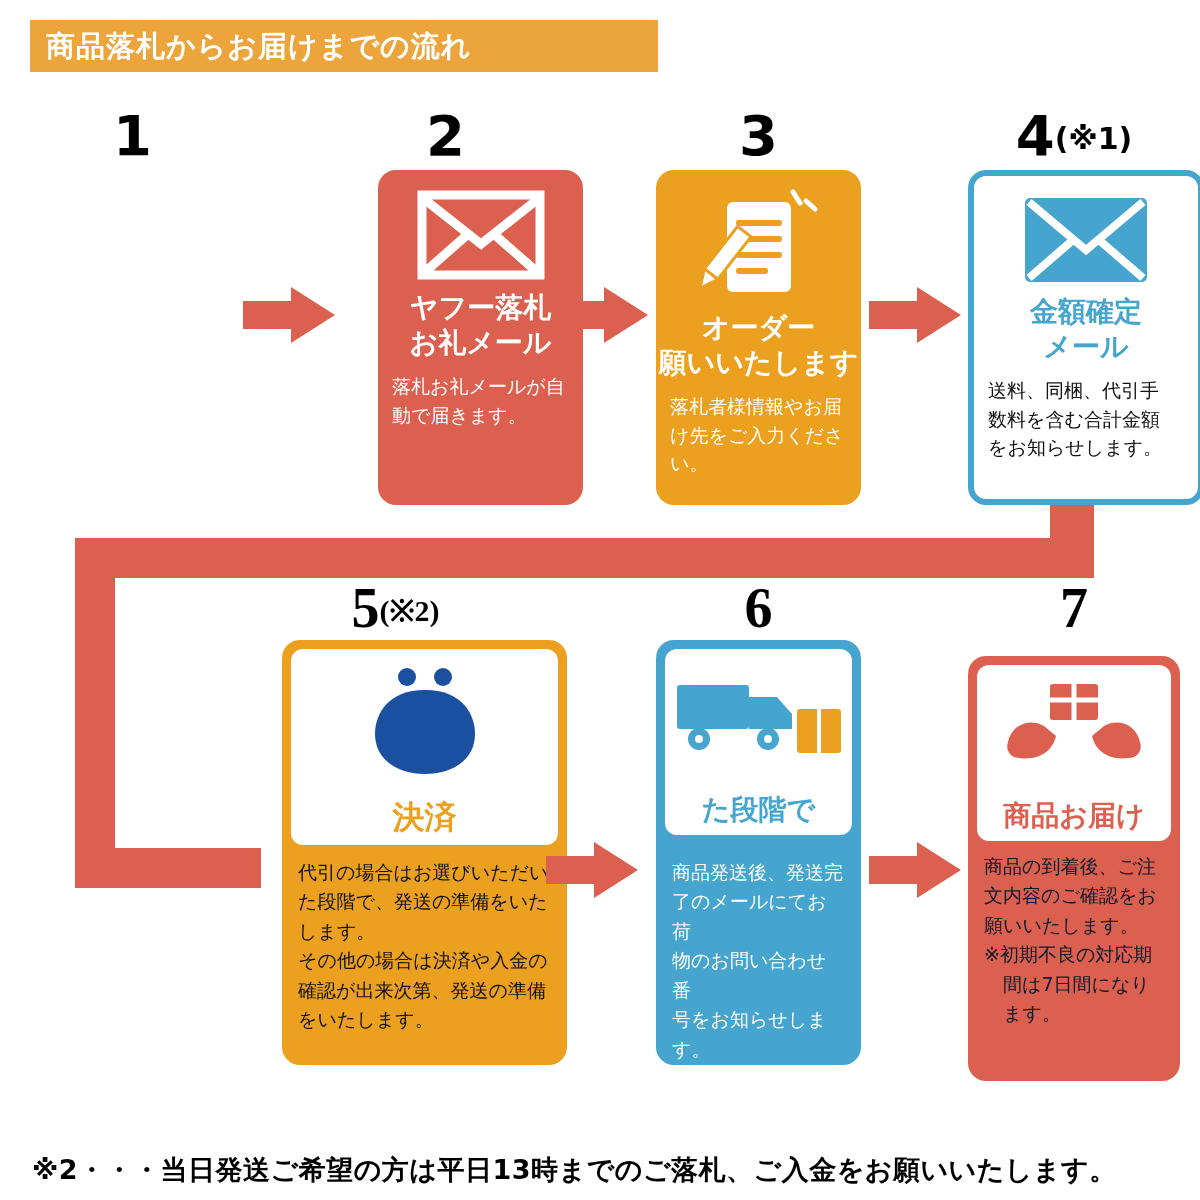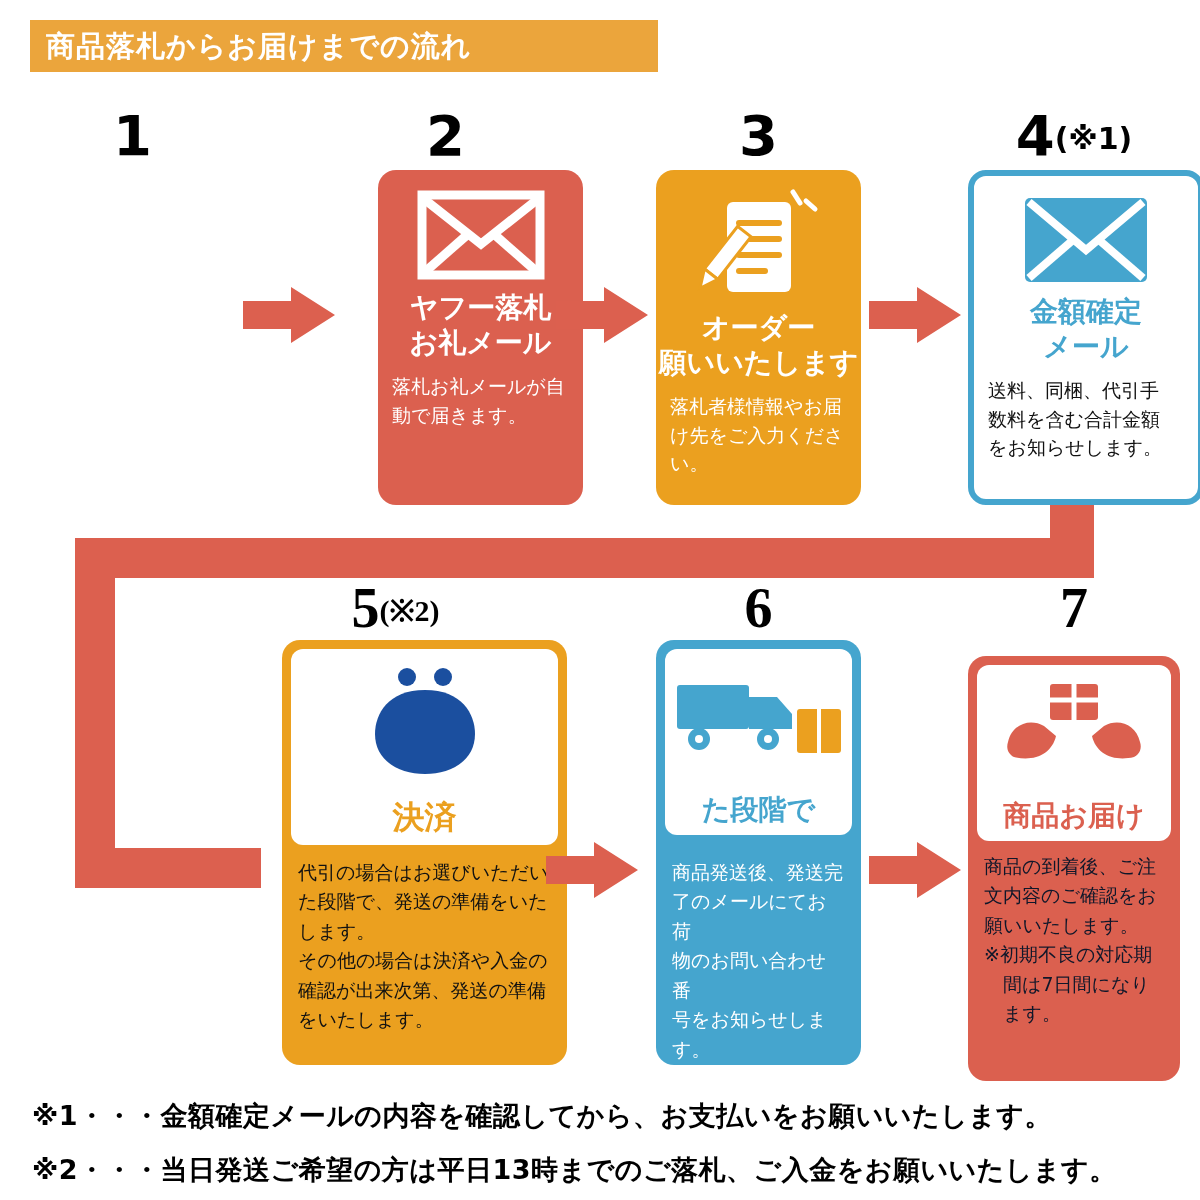--- a/index.html
+++ b/index.html
@@ -243,16 +243,15 @@
   <svg class="arrow" id="arr3" viewBox="0 0 92 56">
       <polygon points="0,14 48,14 48,0 92,28 48,56 48,42 0,42" fill="#DC604F"></polygon>
     </svg>
   <svg class="arrow" id="arr4" viewBox="0 0 92 56">
       <polygon points="0,14 48,14 48,0 92,28 48,56 48,42 0,42" fill="#DC604F"></polygon>
     </svg>
   <svg class="arrow" id="arr5" viewBox="0 0 92 56">
       <polygon points="0,14 48,14 48,0 92,28 48,56 48,42 0,42" fill="#DC604F"></polygon>
     </svg>
 
-  <div class="footnote" id="fn1">※1・・・金額確定メールの内容を確認してから、お支払いをお願いいたします。</div>
   <div class="footnote" id="fn2">※2・・・当日発送ご希望の方は平日13時までのご落札、ご入金をお願いいたします。</div>
 
 </div>
 
 </body></html>

